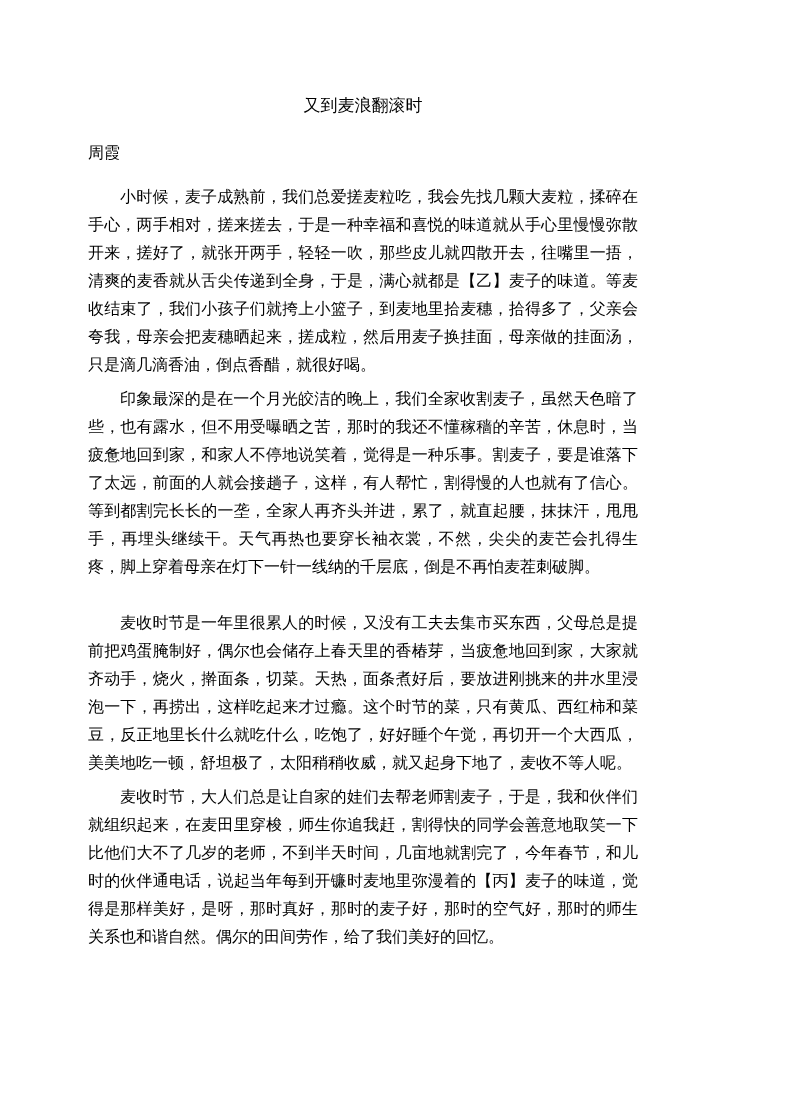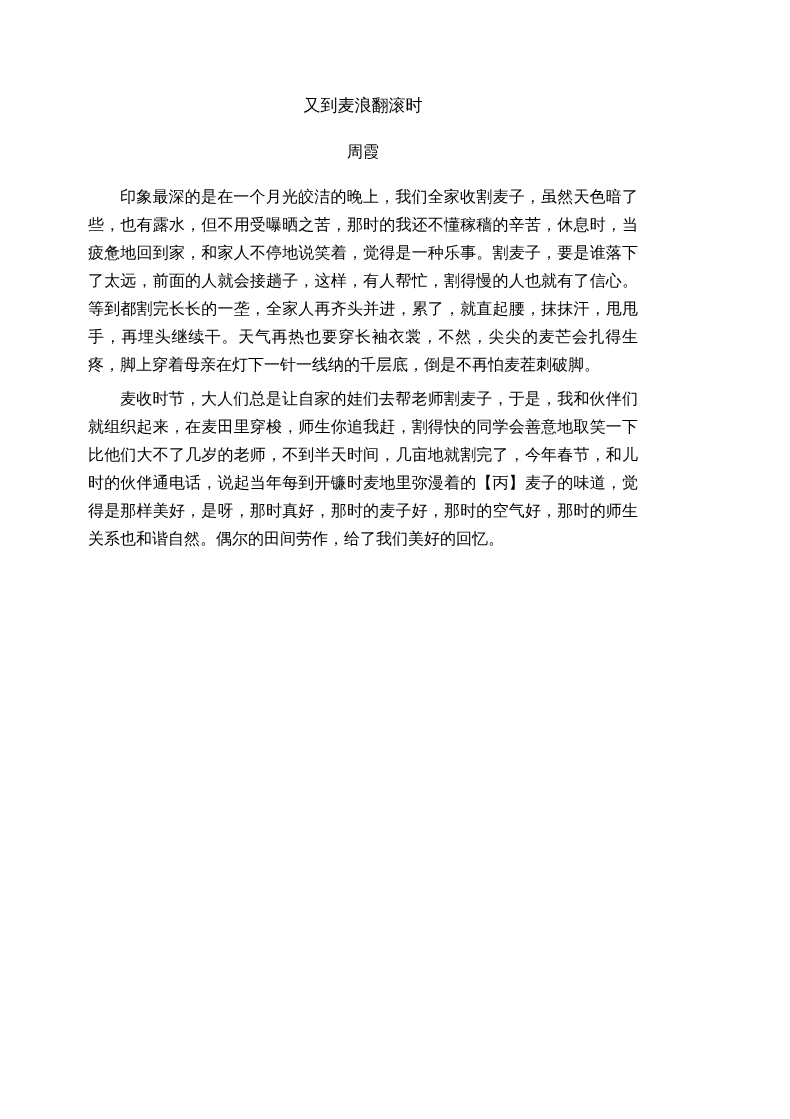--- a/index.html
+++ b/index.html
@@ -24,36 +24,36 @@
     line-height: 28px;
   }
   .doc-title {
     text-align: center;
     font-size: 17px;
     font-weight: normal;
     margin: 0 0 27px 0;
     line-height: 20px;
   }
   .doc-author {
-    text-align: center;
     margin: 0 0 20px 0;
     line-height: 20px;
-    font-family: Liberation Mono, monospace;
   }
   .para {
     margin: 0 0 6px 0;
     text-indent: 2em;
     text-align: justify;
     letter-spacing: 0;
   }
   .para.extra-gap {
     margin-top: 28px;
   }
 </style>
 </head>
 <body>
 
 <div class="page">
   <h1 class="doc-title">又到麦浪翻滚时</h1>
   <div class="doc-author">周霞</div>
+  <p class="para">小时候，麦子成熟前，我们总爱搓麦粒吃，我会先找几颗大麦粒，揉碎在手心，两手相对，搓来搓去，于是一种幸福和喜悦的味道就从手心里慢慢弥散开来，搓好了，就张开两手，轻轻一吹，那些皮儿就四散开去，往嘴里一捂，清爽的麦香就从舌尖传递到全身，于是，满心就都是【乙】麦子的味道。等麦收结束了，我们小孩子们就挎上小篮子，到麦地里拾麦穗，拾得多了，父亲会夸我，母亲会把麦穗晒起来，搓成粒，然后用麦子换挂面，母亲做的挂面汤，只是滴几滴香油，倒点香醋，就很好喝。</p>
   <p class="para">印象最深的是在一个月光皎洁的晚上，我们全家收割麦子，虽然天色暗了些，也有露水，但不用受曝晒之苦，那时的我还不懂稼穑的辛苦，休息时，当疲惫地回到家，和家人不停地说笑着，觉得是一种乐事。割麦子，要是谁落下了太远，前面的人就会接趟子，这样，有人帮忙，割得慢的人也就有了信心。等到都割完长长的一垄，全家人再齐头并进，累了，就直起腰，抹抹汗，甩甩手，再埋头继续干。天气再热也要穿长袖衣裳，不然，尖尖的麦芒会扎得生疼，脚上穿着母亲在灯下一针一线纳的千层底，倒是不再怕麦茬刺破脚。</p>
+  <p class="para extra-gap">麦收时节是一年里很累人的时候，又没有工夫去集市买东西，父母总是提前把鸡蛋腌制好，偶尔也会储存上春天里的香椿芽，当疲惫地回到家，大家就齐动手，烧火，擀面条，切菜。天热，面条煮好后，要放进刚挑来的井水里浸泡一下，再捞出，这样吃起来才过瘾。这个时节的菜，只有黄瓜、西红柿和菜豆，反正地里长什么就吃什么，吃饱了，好好睡个午觉，再切开一个大西瓜，美美地吃一顿，舒坦极了，太阳稍稍收威，就又起身下地了，麦收不等人呢。</p>
   <p class="para">麦收时节，大人们总是让自家的娃们去帮老师割麦子，于是，我和伙伴们就组织起来，在麦田里穿梭，师生你追我赶，割得快的同学会善意地取笑一下比他们大不了几岁的老师，不到半天时间，几亩地就割完了，今年春节，和儿时的伙伴通电话，说起当年每到开镰时麦地里弥漫着的【丙】麦子的味道，觉得是那样美好，是呀，那时真好，那时的麦子好，那时的空气好，那时的师生关系也和谐自然。偶尔的田间劳作，给了我们美好的回忆。</p>
 </div>
 
 </body></html>

